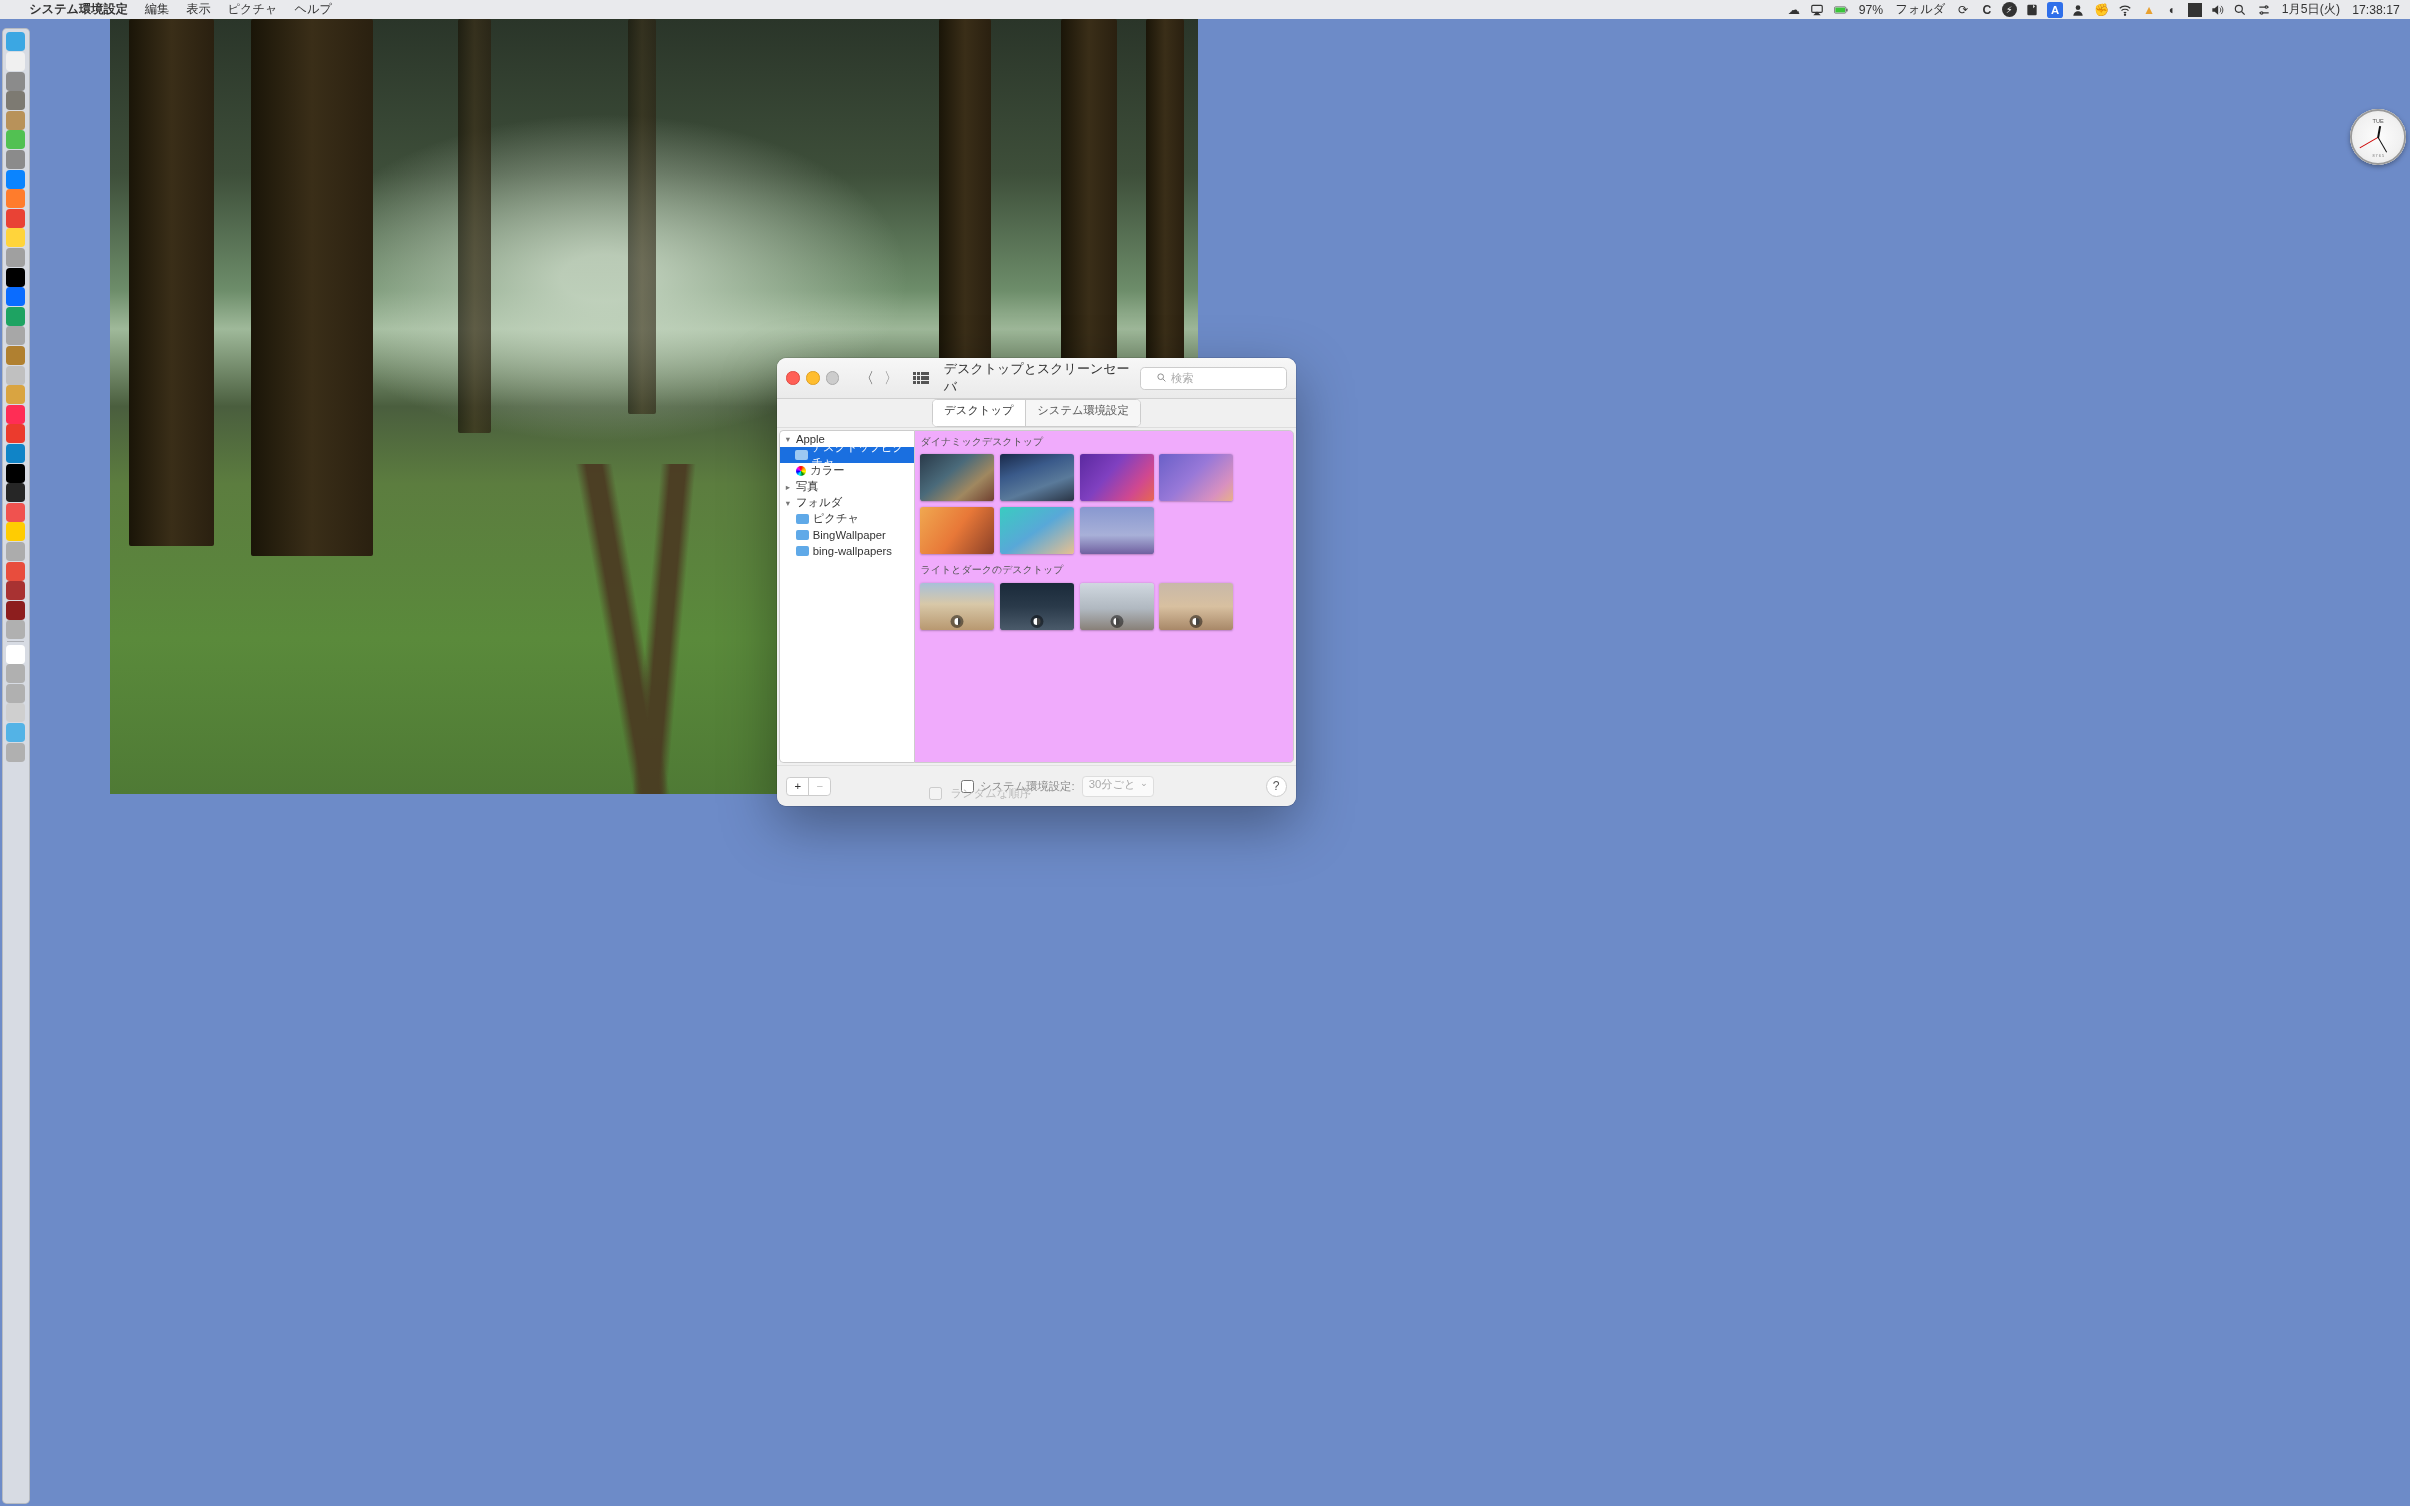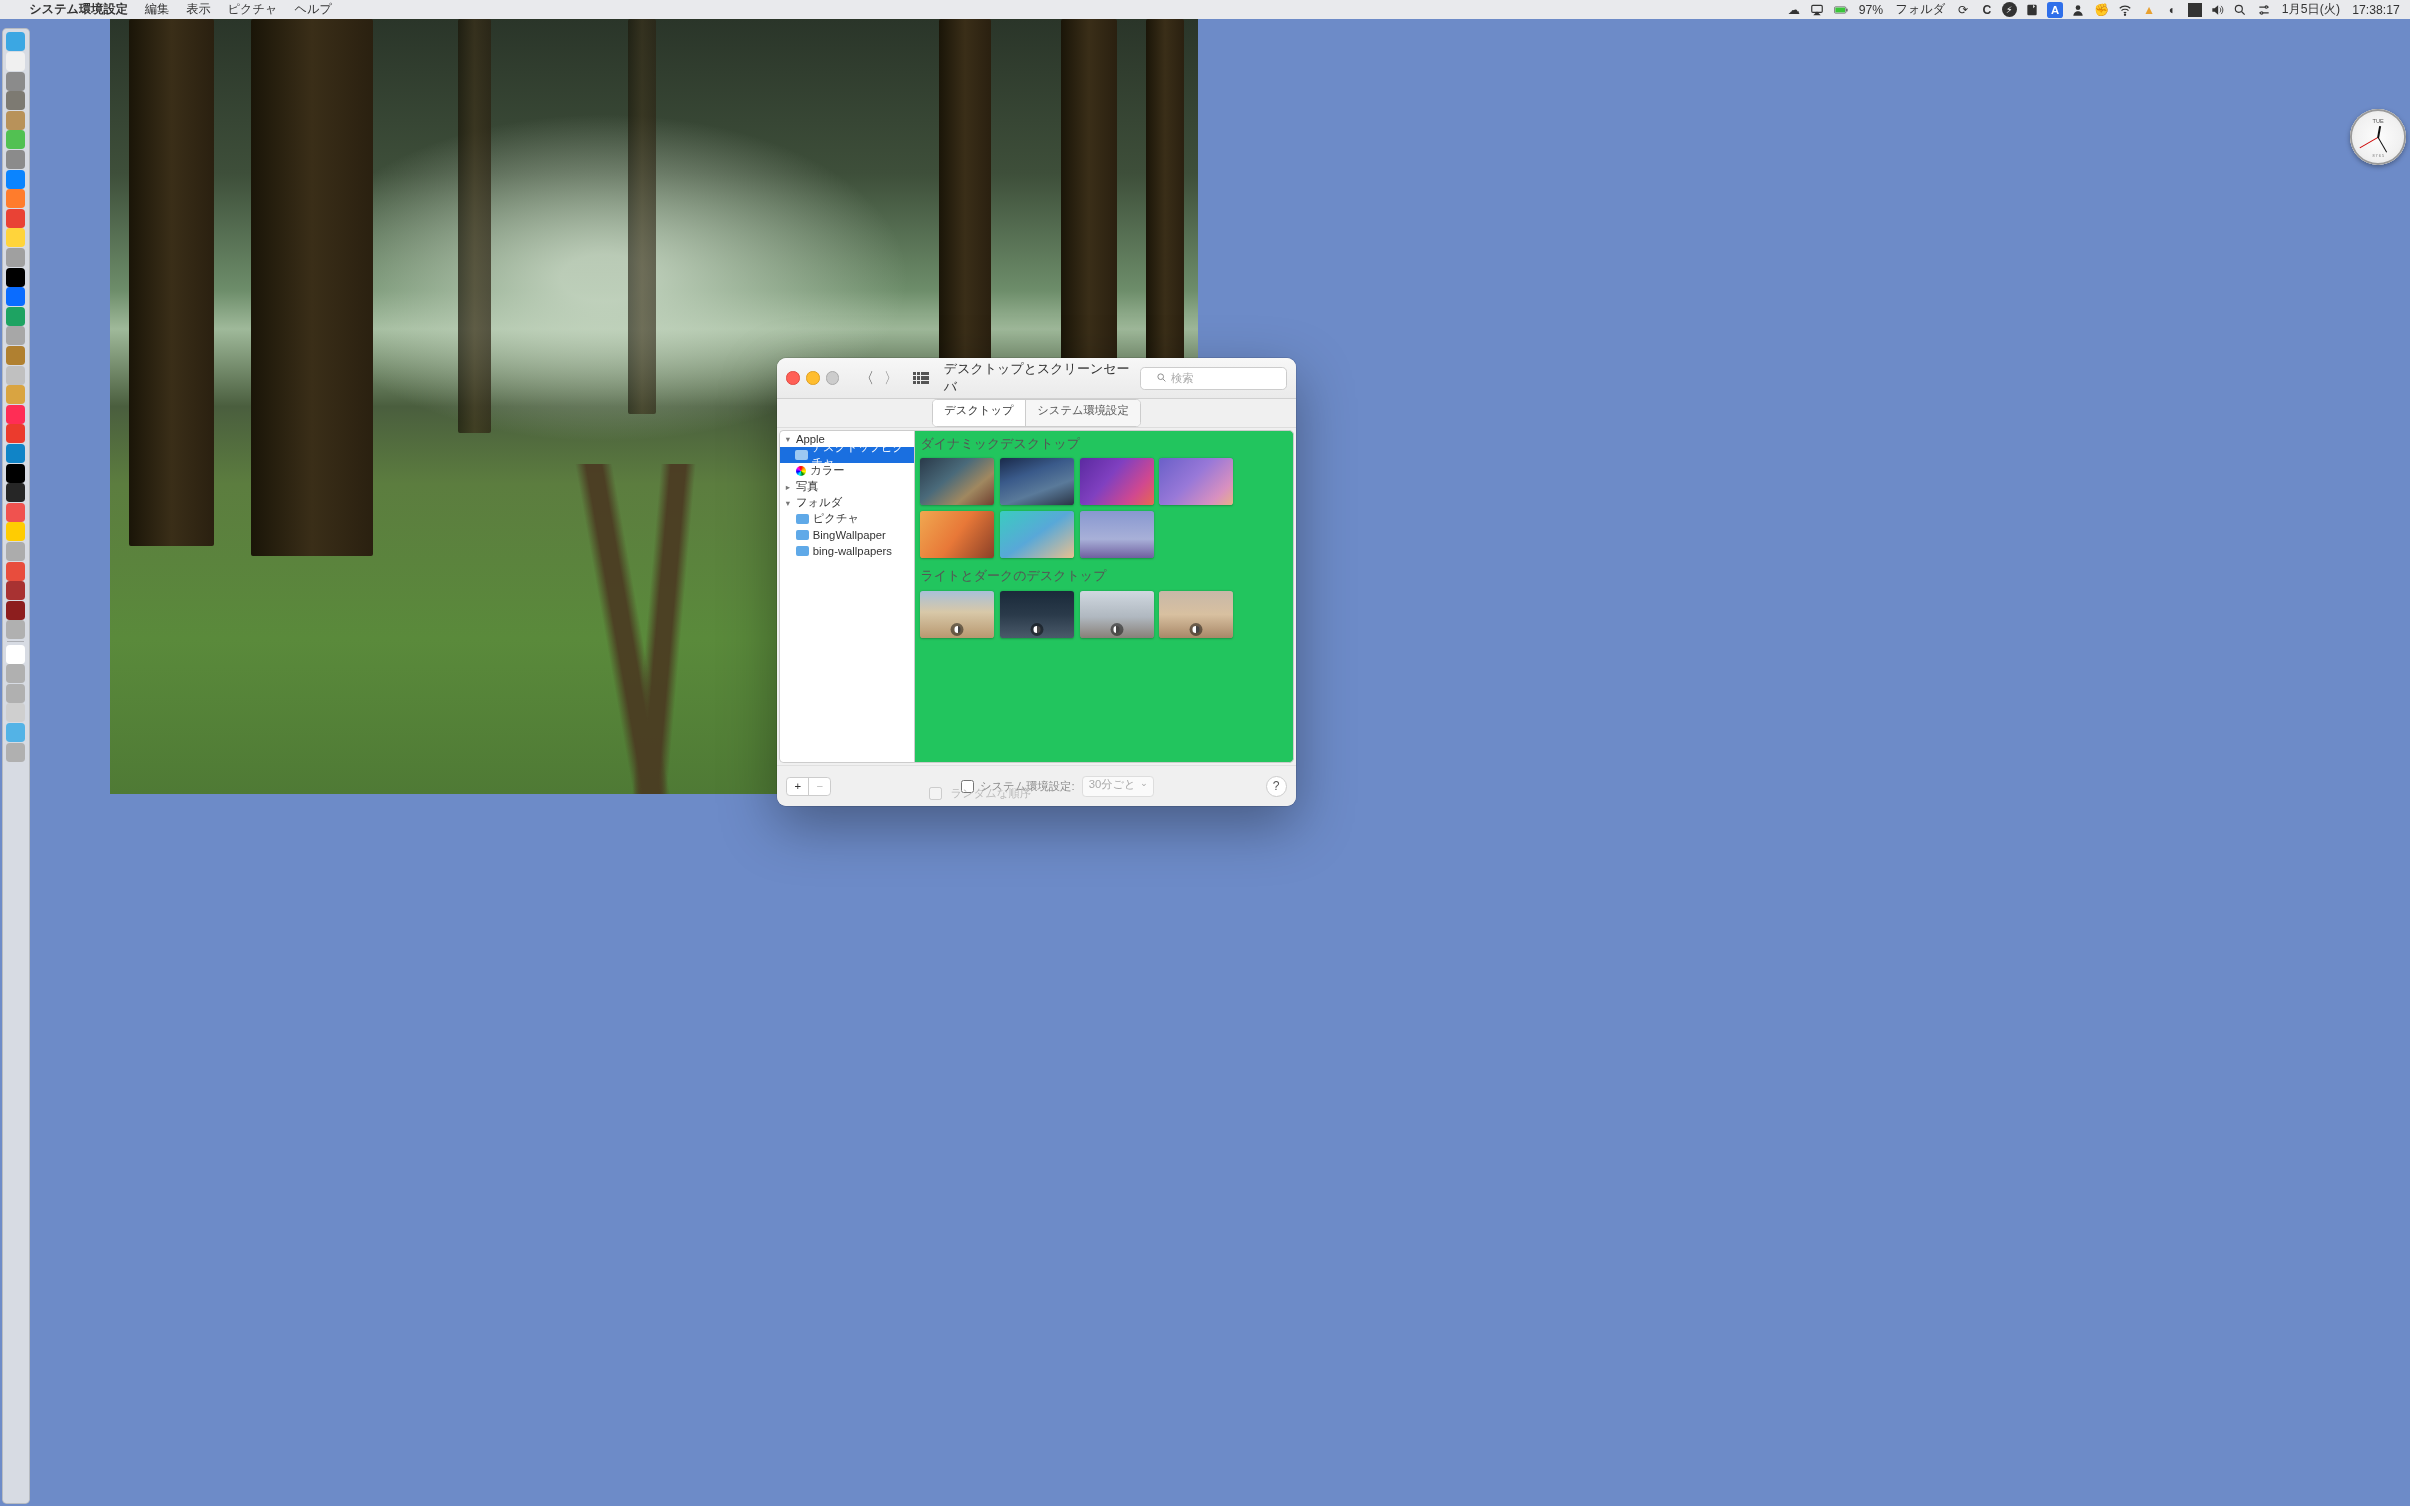--- a/index.html
+++ b/index.html
@@ -76,21 +76,21 @@
 #prefs .preview-row .colorwell div{width:100%;height:100%;background:#6d8bc8}
 #prefs .split{flex:1;display:flex;border-top:0.9px solid #ddd}
 #prefs .sidebar{width:134px;background:#fff;border:0.9px solid #ccc;border-right:none;margin:1.9px 0 1.9px 1.9px;border-radius:4.7px 0 0 4.7px;overflow-y:auto;font-size:11.3px}
 #prefs .sidebar .row{display:flex;align-items:center;height:16px;padding:0 3.8px;gap:3.8px}
 #prefs .sidebar .disc{width:8.5px;text-align:center;color:#777;font-size:8.5px}
 #prefs .sidebar .fico{width:13px;height:10.4px;border-radius:1.9px;flex-shrink:0}
 #prefs .sidebar .fico.blue{background:#5fa9e8}
 #prefs .sidebar .fico.rainbow{background:conic-gradient(red,orange,yellow,green,cyan,blue,magenta,red);border-radius:50%;width:10.4px;height:10.4px}
 #prefs .sidebar .sel{background:#1a6fe0;color:#fff}
 #prefs .sidebar .sel .fico.blue{background:#9cc8f2}
-#prefs .gallery{flex:1;background:#22c55e;border:0.9px solid #ccc;margin:1.9px 1.9px 1.9px 0;border-radius:0 4.7px 4.7px 0;overflow-y:auto;padding:1.9px 5.6px;font-size:13px}
+#prefs .gallery{flex:1;background:#f0abfc;border:0.9px solid #ccc;margin:1.9px 1.9px 1.9px 0;border-radius:0 4.7px 4.7px 0;overflow-y:auto;padding:1.9px 5.6px;font-size:10px}
 #prefs .gallery .hdr{color:#555;padding:1.9px 0}
 #prefs .gallery .grid{display:flex;flex-wrap:wrap;gap:5.6px;padding:3.8px 0 7.5px}
 #prefs .gallery .wp{width:74px;height:47px;border-radius:2.8px;box-shadow:0 0.9px 1.9px rgba(0,0,0,.25);background-size:cover;position:relative}
 #prefs .gallery .wp .dyn-ico{position:absolute;bottom:1.9px;left:50%;transform:translateX(-50%);width:13px;height:13px;border-radius:50%;background:rgba(0,0,0,.45);display:flex;align-items:center;justify-content:center}
 #prefs .gallery .wp .dyn-ico::before{content:"";width:6.6px;height:6.6px;border-radius:50%;background:linear-gradient(90deg,#fff 50%,#444 50%)}
 #prefs .footer{height:40px;border-top:0.9px solid #e0e0e0;background:#f0f0f0;display:flex;align-items:center;padding:0 9.4px;gap:7.5px;font-size:11.3px;position:relative}
 #prefs .footer .addrm{display:flex;border:0.9px solid #ccc;border-radius:3.8px;background:#fff}
 #prefs .footer .addrm span{width:21px;height:17px;display:inline-flex;align-items:center;justify-content:center}
 #prefs .footer .addrm span+span{border-left:0.9px solid #ccc;color:#bbb}
 #prefs .footer .chk{display:flex;align-items:center;gap:5.6px;color:#888}

